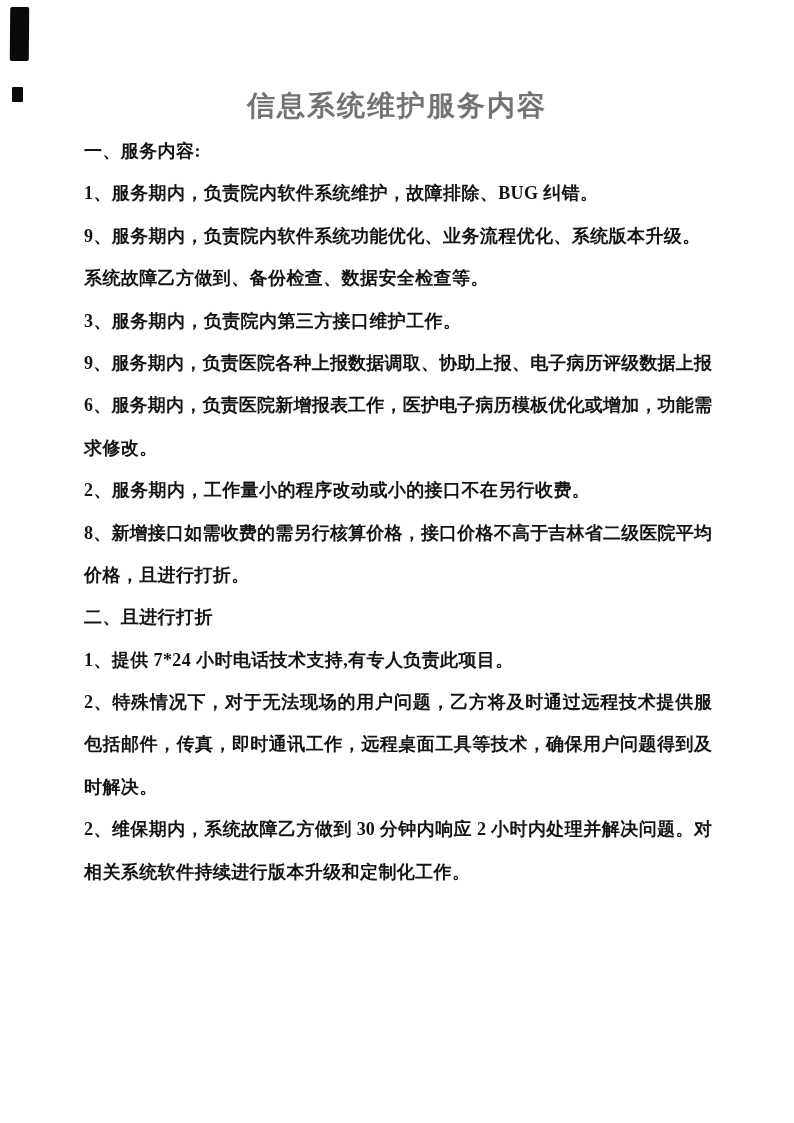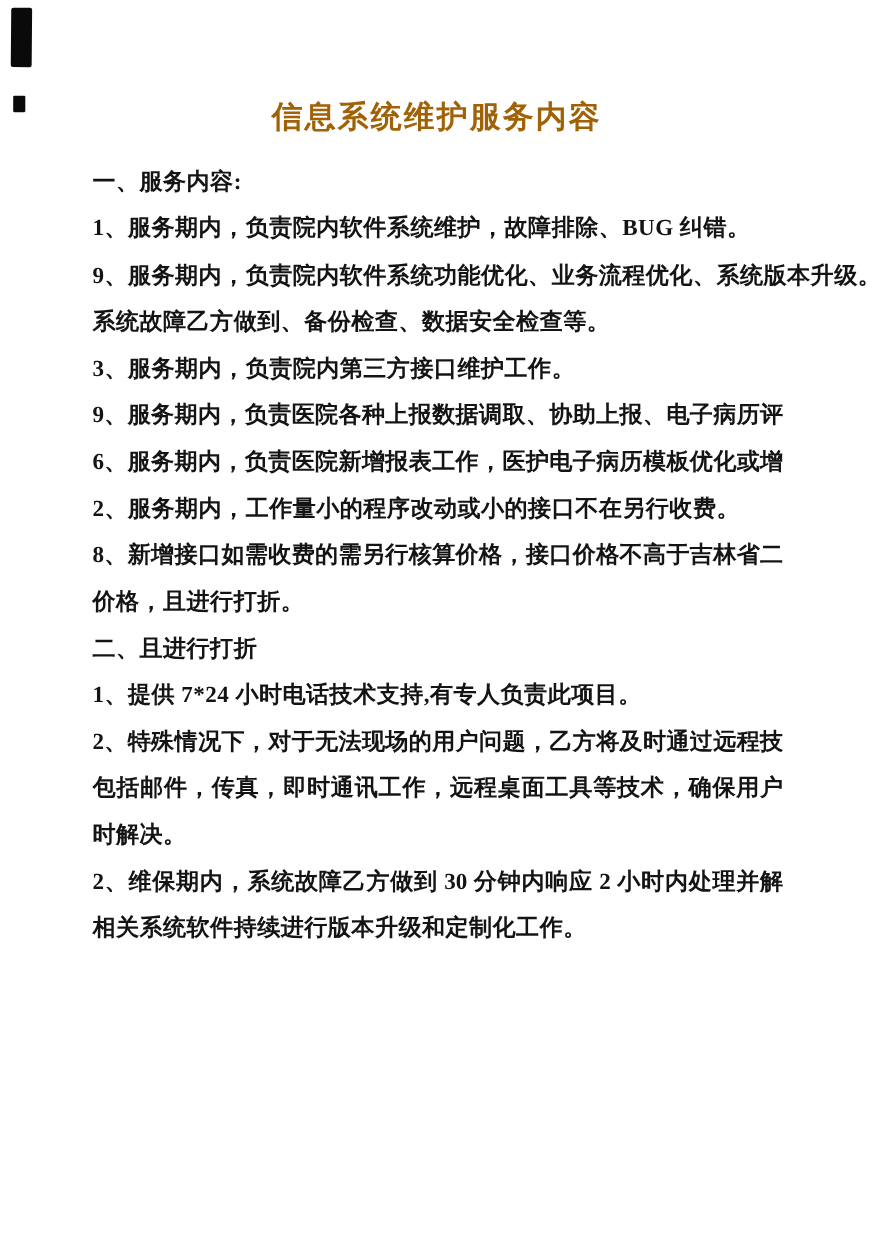--- a/index.html
+++ b/index.html
@@ -38,28 +38,28 @@
   }
   .doc-title {
     position: absolute;
     top: 87px;
     left: 0;
     width: 100%;
     text-align: center;
     font-size: 28px;
     font-weight: 700;
     letter-spacing: 2px;
-    color: #a16207;
+    color: #737373;
   }
   .content {
     position: absolute;
-    top: 144px;
+    top: 130px;
     left: 84px;
     width: 628px;
-    font-size: 21px;
+    font-size: 18px;
     font-weight: 600;
     letter-spacing: 0.4px;
   }
   .ln {
     height: 42.4px;
     line-height: 42.4px;
     white-space: nowrap;
   }
   .ln.just {
     white-space: normal;
@@ -90,20 +90,21 @@
 
     <div class="ln">9、服务期内，负责院内软件系统功能优化、业务流程优化、系统版本升级。</div>
 
     <div class="ln">系统故障乙方做到、备份检查、数据安全检查等。</div>
 
     <div class="ln">3、服务期内，负责院内第三方接口维护工作。</div>
 
     <div class="ln just">9、服务期内，负责医院各种上报数据调取、协助上报、电子病历评级数据上报</div>
 
     <div class="ln just">6、服务期内，负责医院新增报表工作，医护电子病历模板优化或增加，功能需</div>
+    <div class="ln">求修改。</div>
 
     <div class="ln">2、服务期内，工作量小的程序改动或小的接口不在另行收费。</div>
 
     <div class="ln just">8、新增接口如需收费的需另行核算价格，接口价格不高于吉林省二级医院平均</div>
     <div class="ln">价格，且进行打折。</div>
 
     <div class="ln heading">二、且进行打折</div>
 
     <div class="ln">1、提供 7*24 小时电话技术支持,有专人负责此项目。</div>
 

